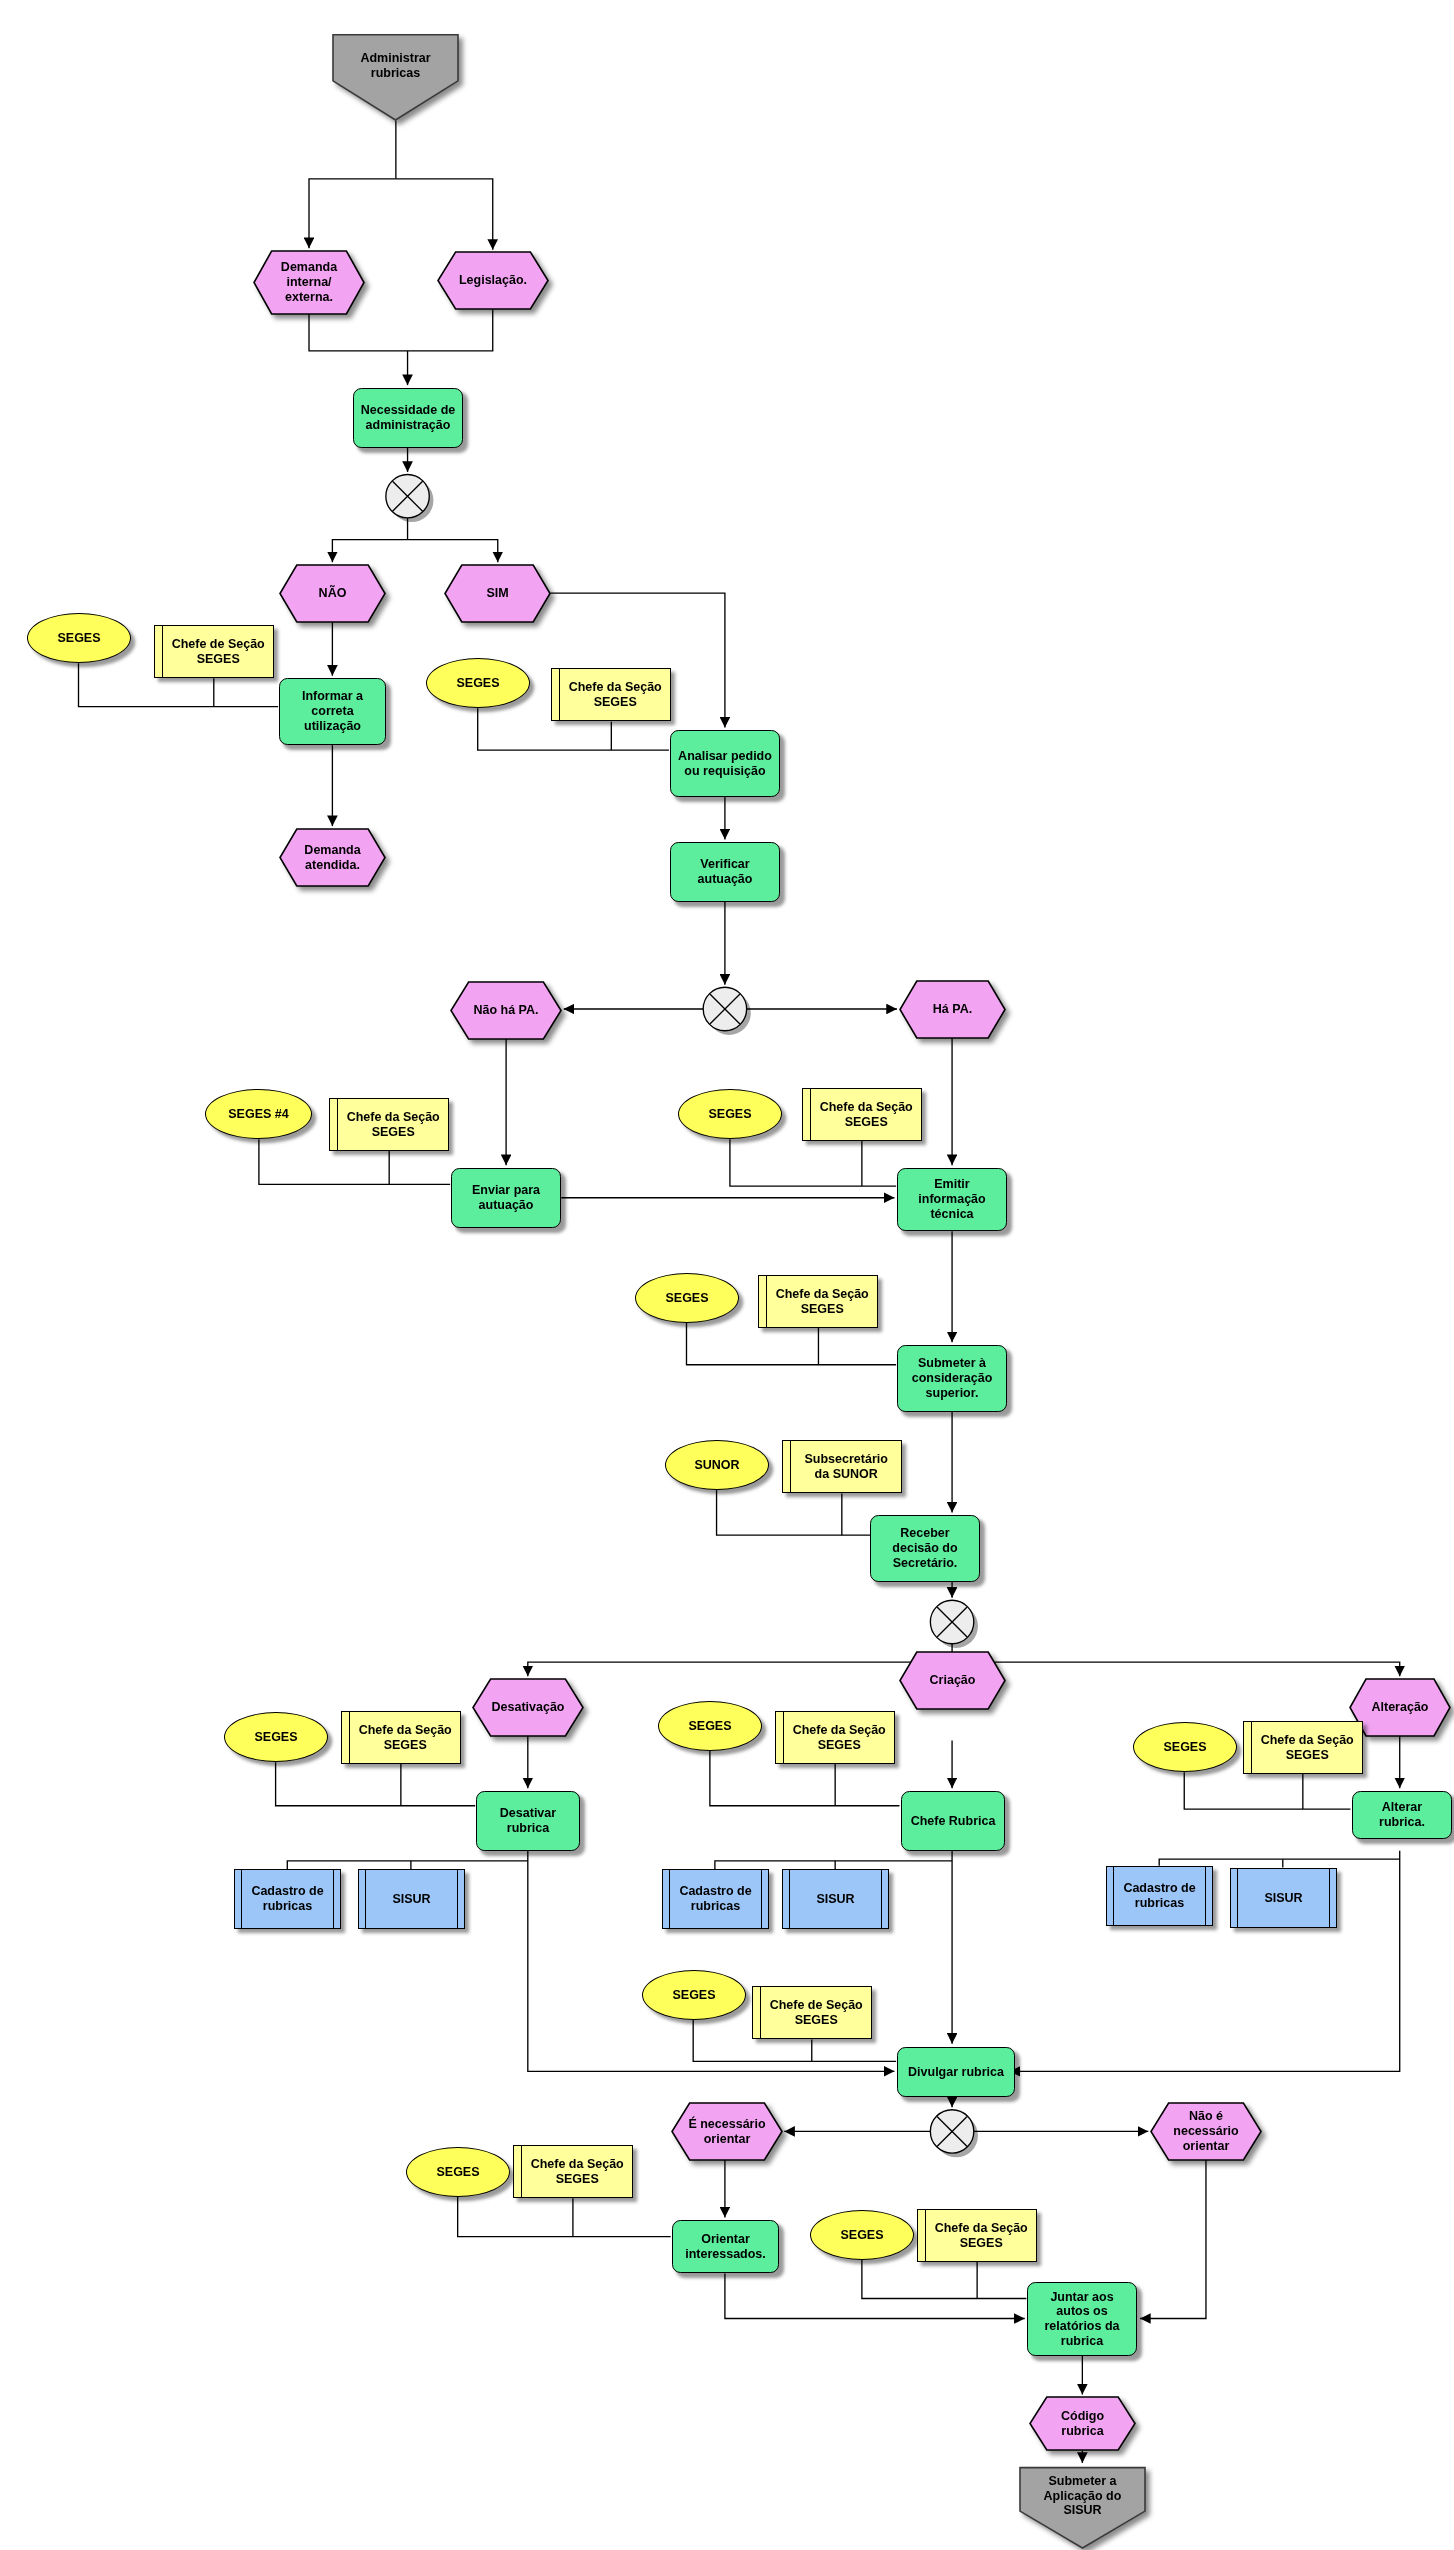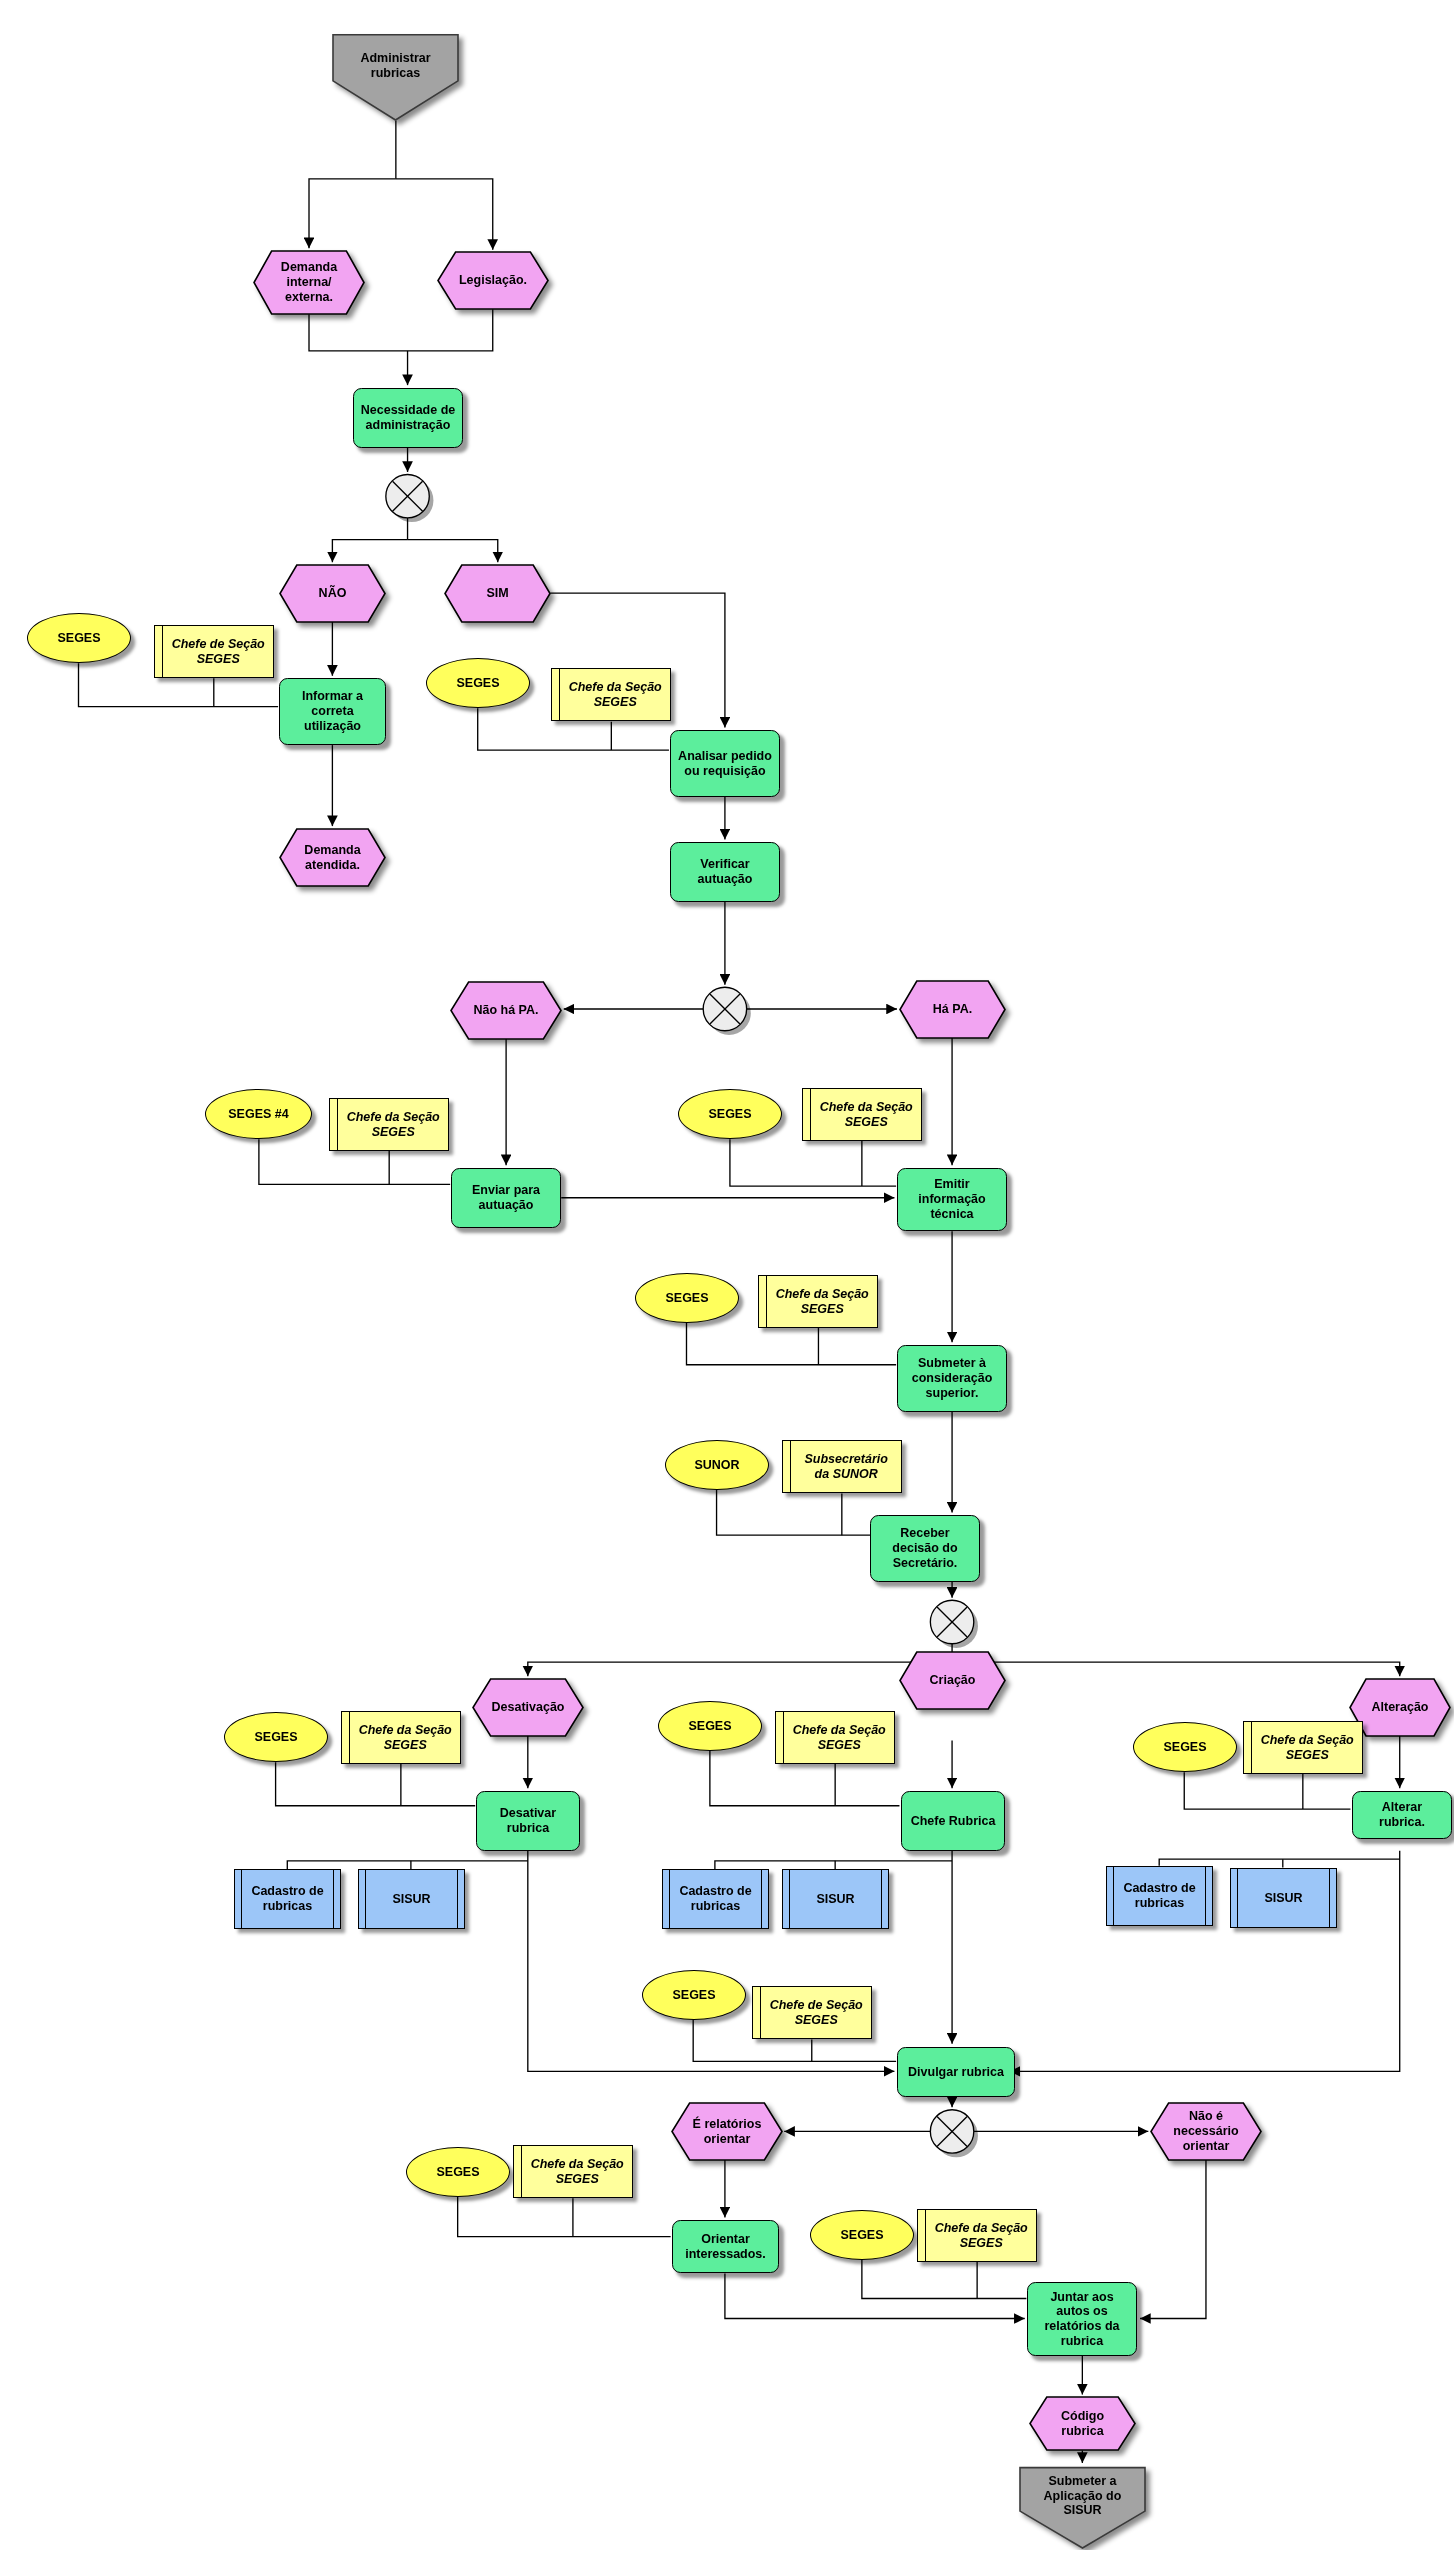--- a/index.html
+++ b/index.html
@@ -9,21 +9,21 @@
   *{margin:0;padding:0;box-sizing:border-box;}
   body{background:#fff;font-family:"Liberation Sans",sans-serif;}
   #canvas{position:relative;width:1454px;height:2550px;background:#fff;overflow:hidden;}
   .node{position:absolute;display:flex;align-items:center;justify-content:center;
         text-align:center;font-weight:bold;font-size:12.5px;line-height:1.18;color:#000;}
   .task{background:var(--task);border:1.3px solid #000;border-radius:8.4px;
         box-shadow:4.2px 4.2px 3.3px rgba(0,0,0,.40);padding:2.5px 5.8px;}
   .role{background:var(--role);border:1.3px solid #000;border-radius:50%;
         box-shadow:4.2px 4.2px 3.3px rgba(0,0,0,.40);padding:1.7px 5px;}
   .note{background:var(--note);border:1.3px solid #000;
-        box-shadow:4.2px 4.2px 3.3px rgba(0,0,0,.40);padding:1.7px 5px 1.7px 13.4px;font-style:italic;}
+        box-shadow:4.2px 4.2px 3.3px rgba(0,0,0,.40);padding:1.7px 5px 1.7px 13.4px;}
   .note::before{content:"";position:absolute;left:6.7px;top:0;bottom:0;border-left:1.3px solid #000;}
   .system{background:var(--system);border:1.3px solid #000;
         box-shadow:4.2px 4.2px 3.3px rgba(0,0,0,.40);padding:1.7px 11.7px;}
   .system::before{content:"";position:absolute;left:5.8px;top:0;bottom:0;border-left:1.3px solid #000;}
   .system::after{content:"";position:absolute;right:5.8px;top:0;bottom:0;border-left:1.3px solid #000;}
   .svgnode{filter:drop-shadow(4.2px 4.2px 2.5px rgba(0,0,0,.45));}
   .svgnode .shape{position:absolute;inset:0;width:100%;height:100%;overflow:visible;}
   .shape polygon{vector-effect:non-scaling-stroke;stroke-width:1.6;}
   .hex .shape polygon{fill:var(--event);stroke:#000;}
   .terminator .shape polygon{fill:var(--terminator);stroke:#3a3a3a;}
@@ -342,21 +342,21 @@
     <span>Chefe de Seção SEGES</span>
   </div>
   <div class="node task" style="left:897px;top:2047px;width:118px;height:50px">
     <span>Divulgar rubrica</span>
   </div>
 
   <div class="node svgnode hex" style="left:672px;top:2103px;width:110px;height:57px">
     <svg class="shape" viewBox="0 0 100 100" preserveAspectRatio="none">
         <polygon points="16,0 84,0 100,50 84,100 16,100 0,50"></polygon>
       </svg>
-    <span class="lbl">É relatórios orientar</span>
+    <span class="lbl">É necessário orientar</span>
   </div>
   <div class="node svgnode hex" style="left:1151px;top:2103px;width:110px;height:57px">
     <svg class="shape" viewBox="0 0 100 100" preserveAspectRatio="none">
         <polygon points="16,0 84,0 100,50 84,100 16,100 0,50"></polygon>
       </svg>
     <span class="lbl">Não é necessário orientar</span>
   </div>
 
   <div class="node role" style="left:406px;top:2147px;width:104px;height:50px">
     <span>SEGES</span>

